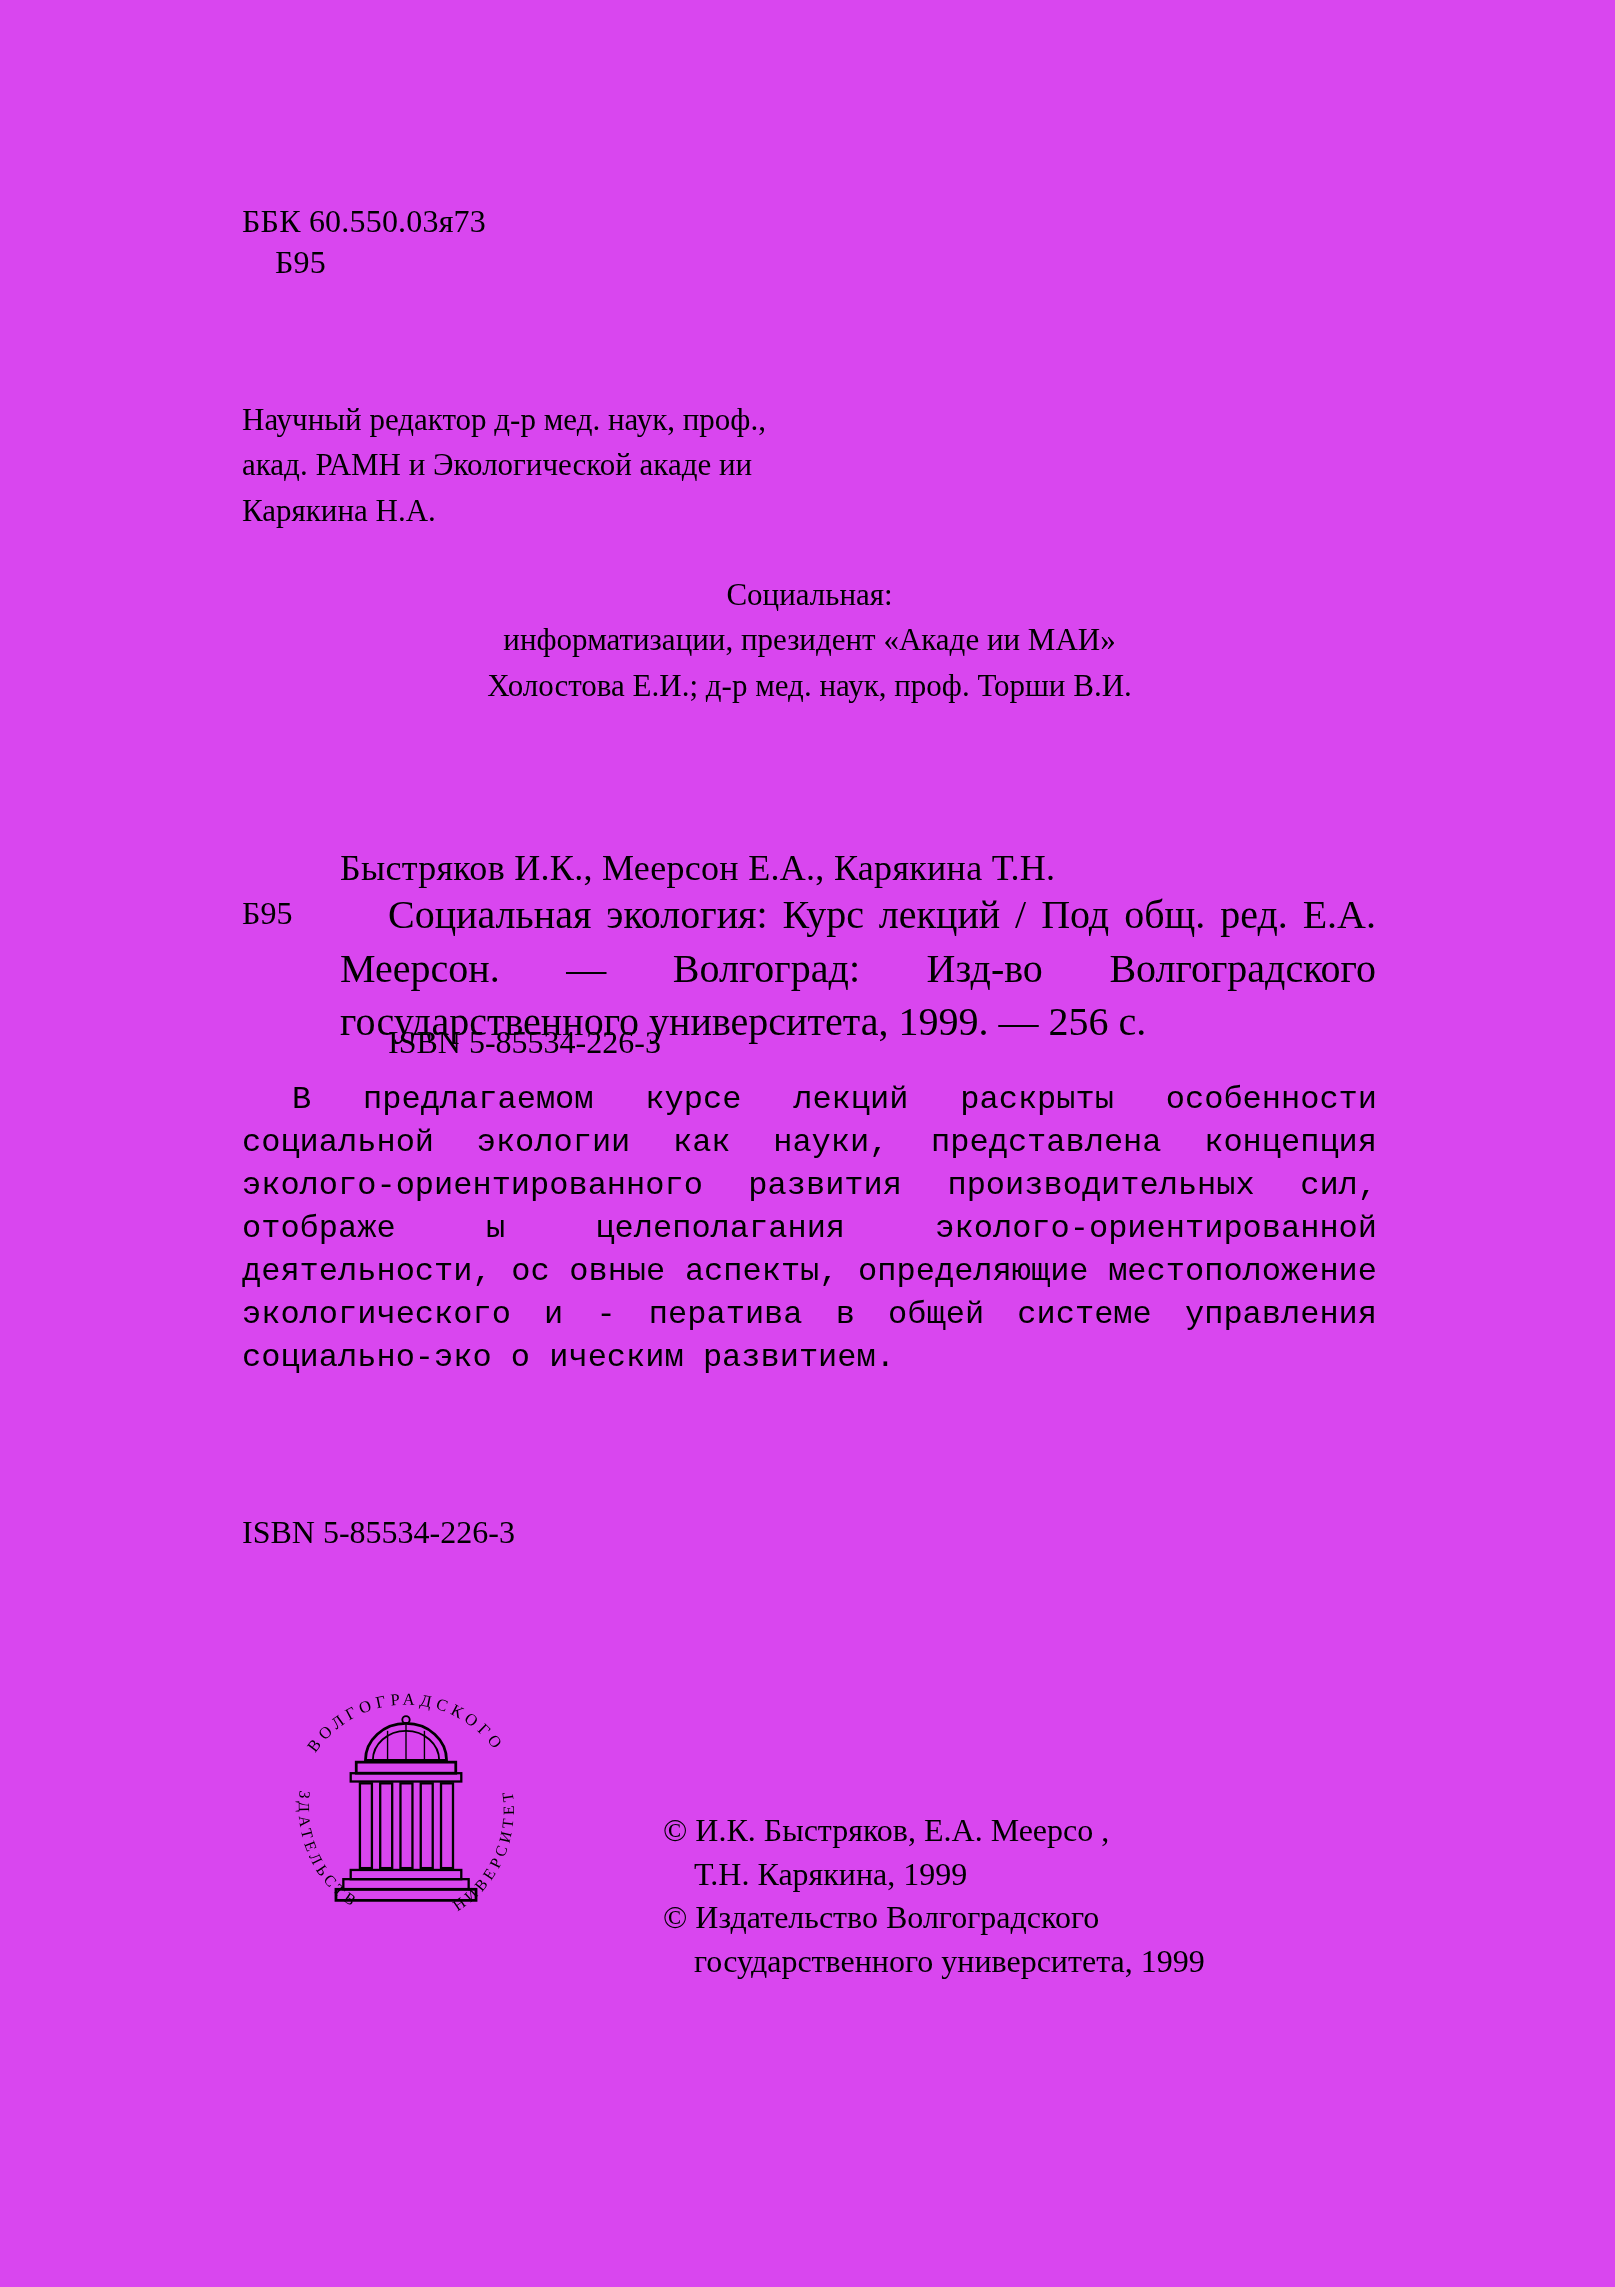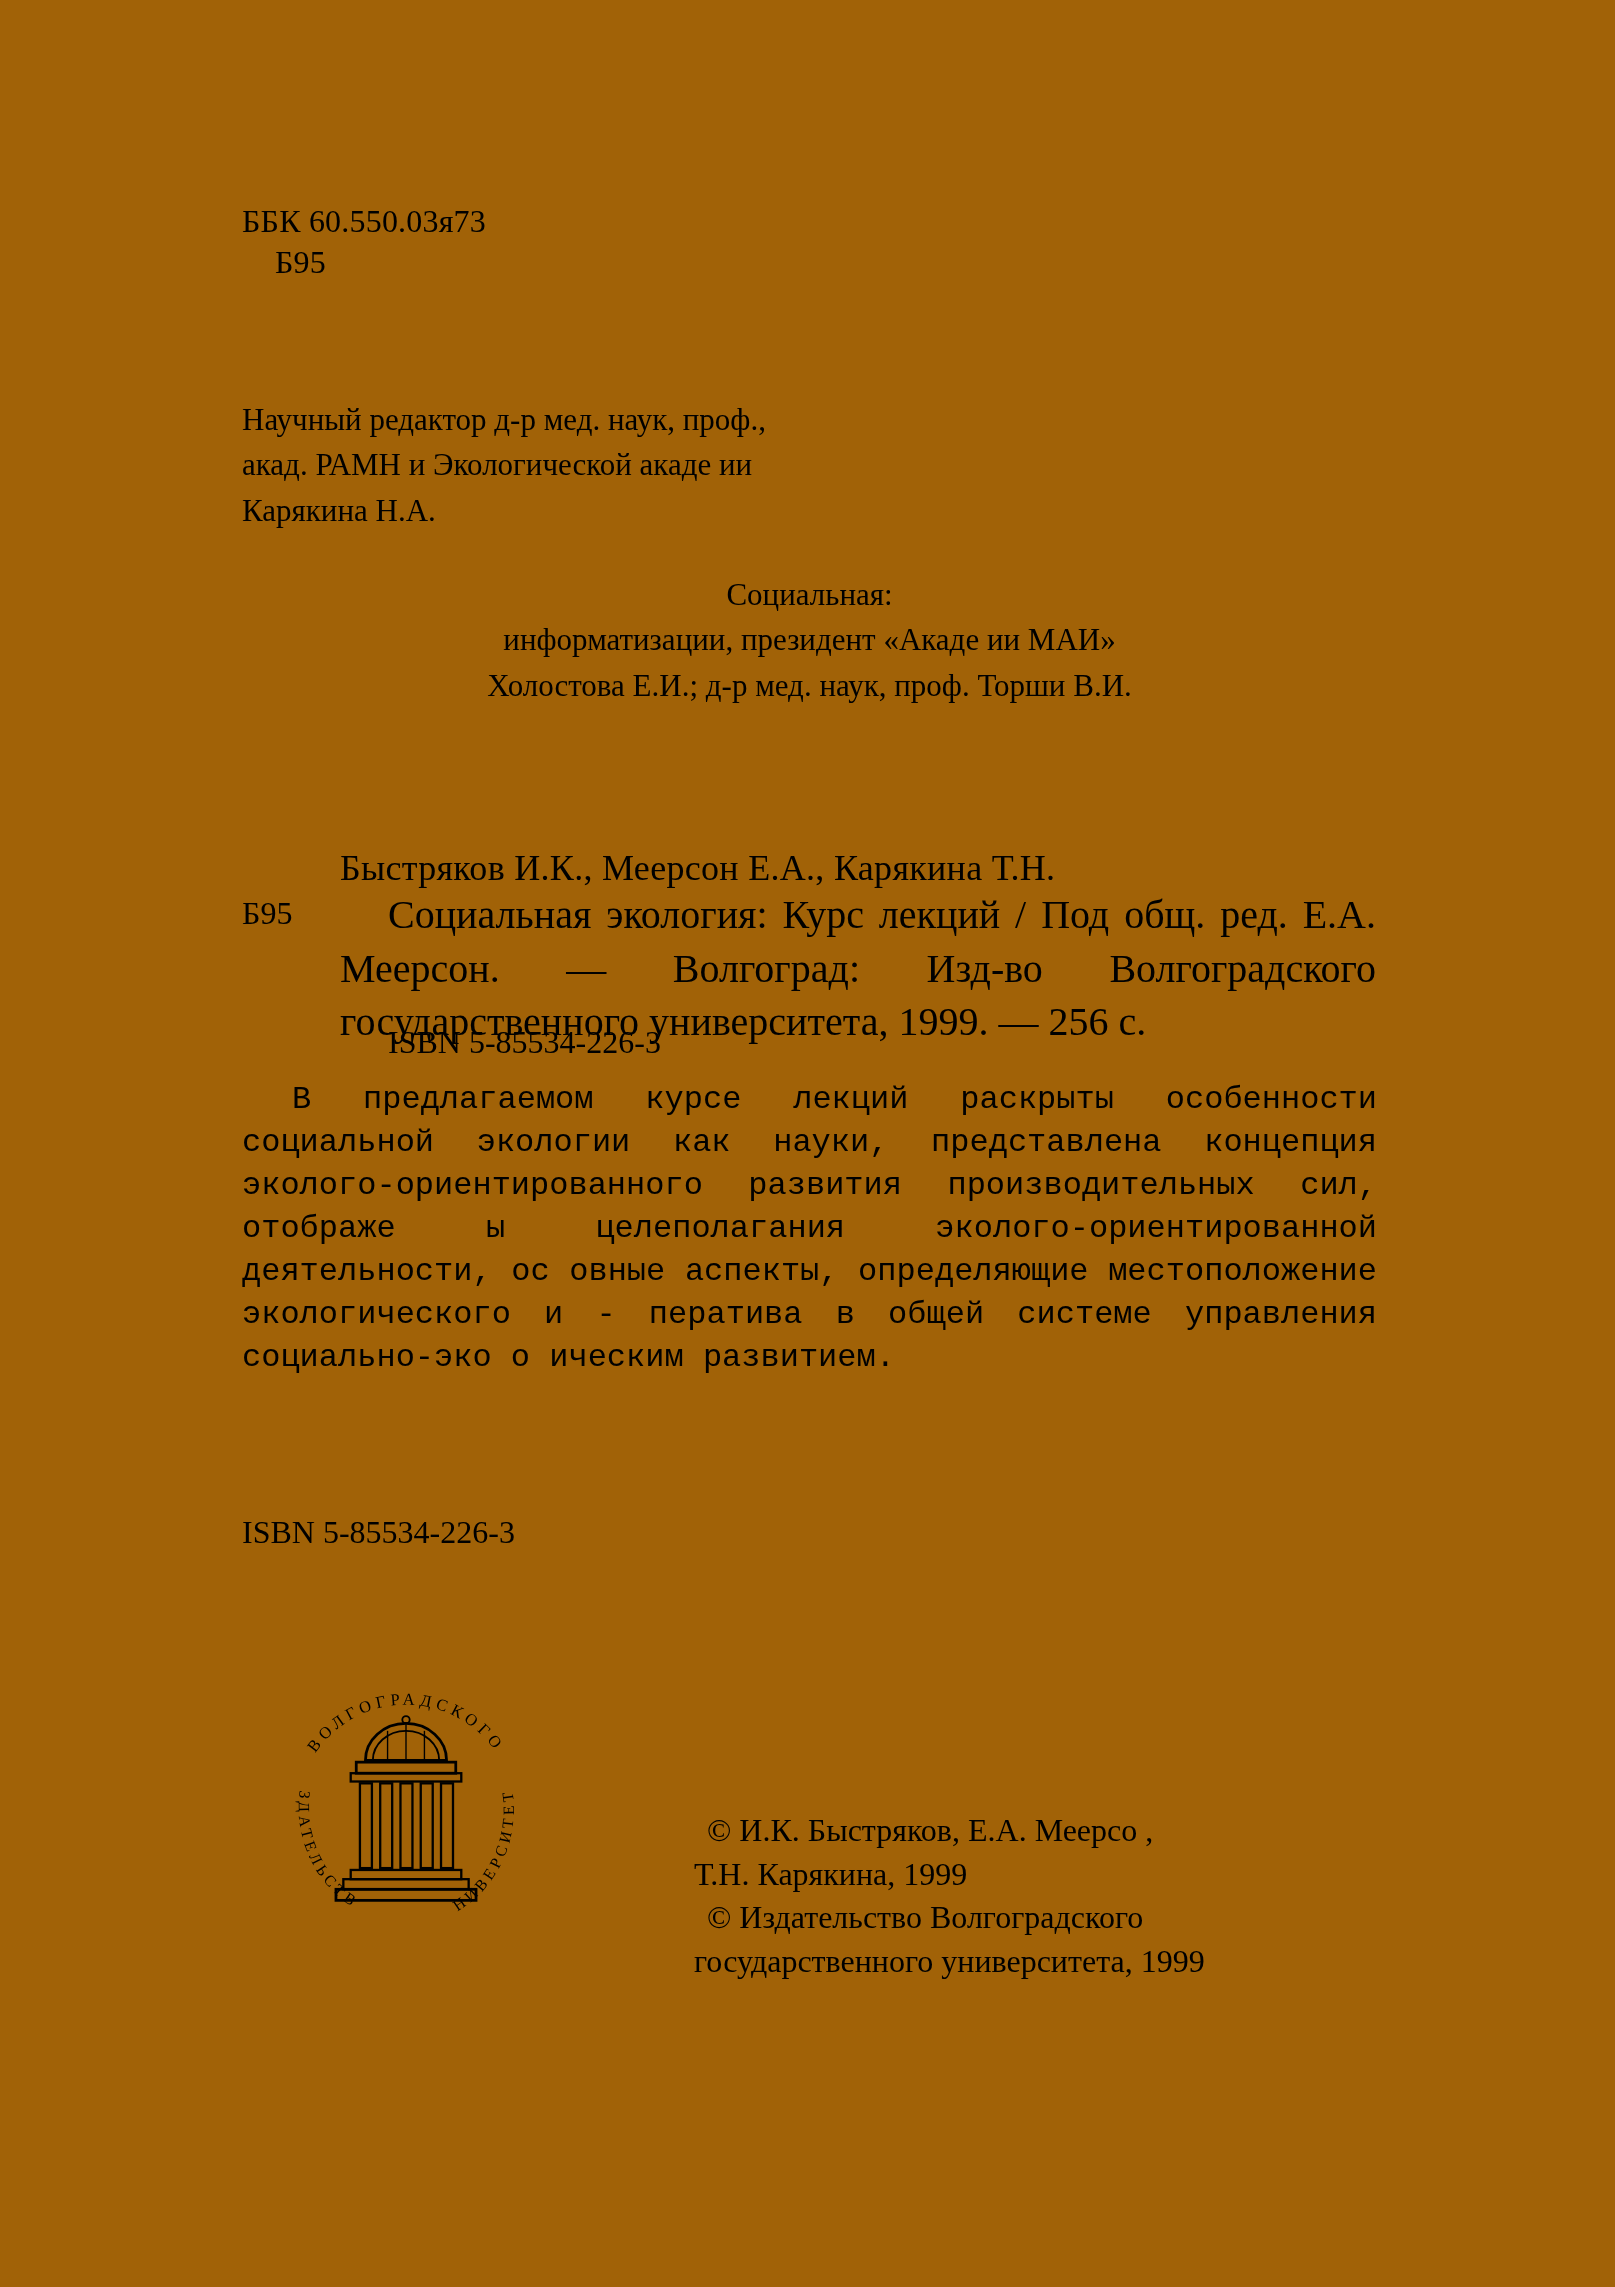--- a/index.html
+++ b/index.html
@@ -11,21 +11,21 @@
     width: 1615px;
     height: 2288px;
     position: relative;
     font-family: "Liberation Serif", serif;
     color: #000000;
     overflow: hidden;
   }
   .page {
     position: absolute;
     inset: 0;
-    background: #a16207;
+    background: #d946ef;
   }
 
   
   .bbk-block {
     position: absolute;
     left: 242px;
     top: 201px;
     font-size: 32px;
     line-height: 1.28;
     letter-spacing: 0.2px;
@@ -135,21 +135,20 @@
   
   .copyright {
     position: absolute;
     left: 663px;
     top: 1809px;
     font-size: 32px;
     line-height: 1.36;
   }
   .copyright .cp-line {
     display: block;
-    margin-left: 44px;
   }
   .copyright .cp-indent {
     display: block;
     padding-left: 31px;
   }
 </style>
 </head>
 <body>
 
 <div class="page">

